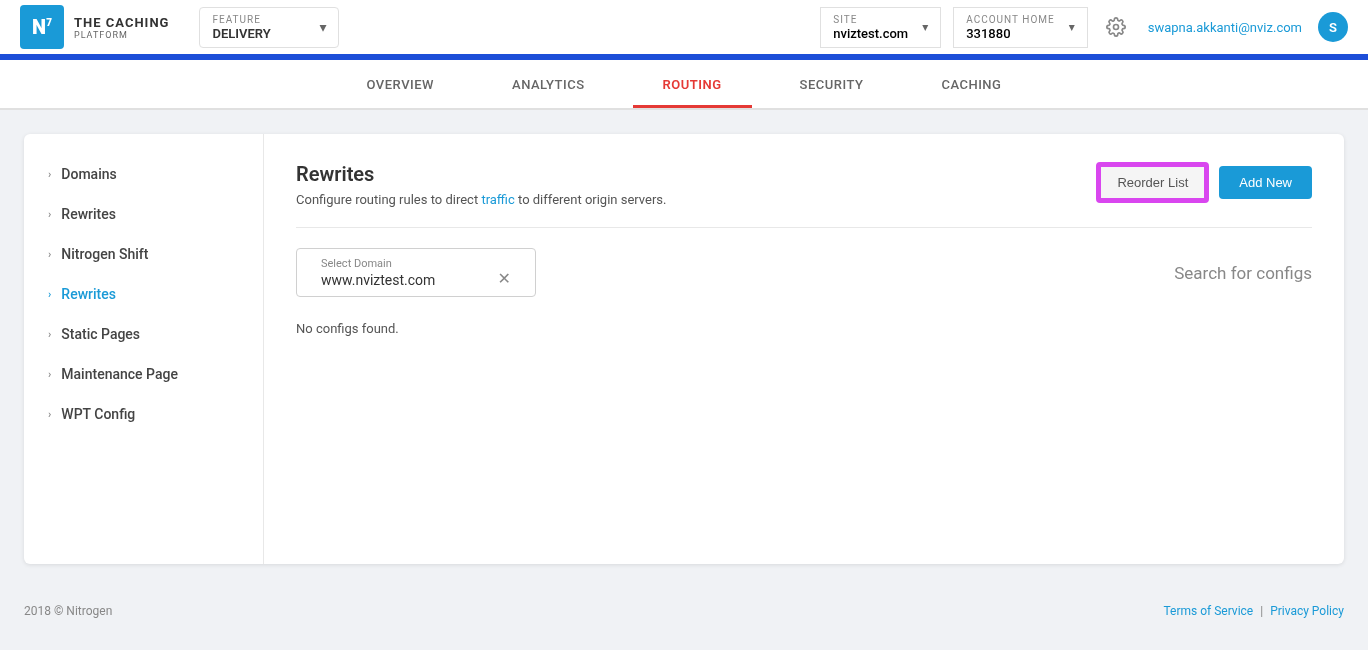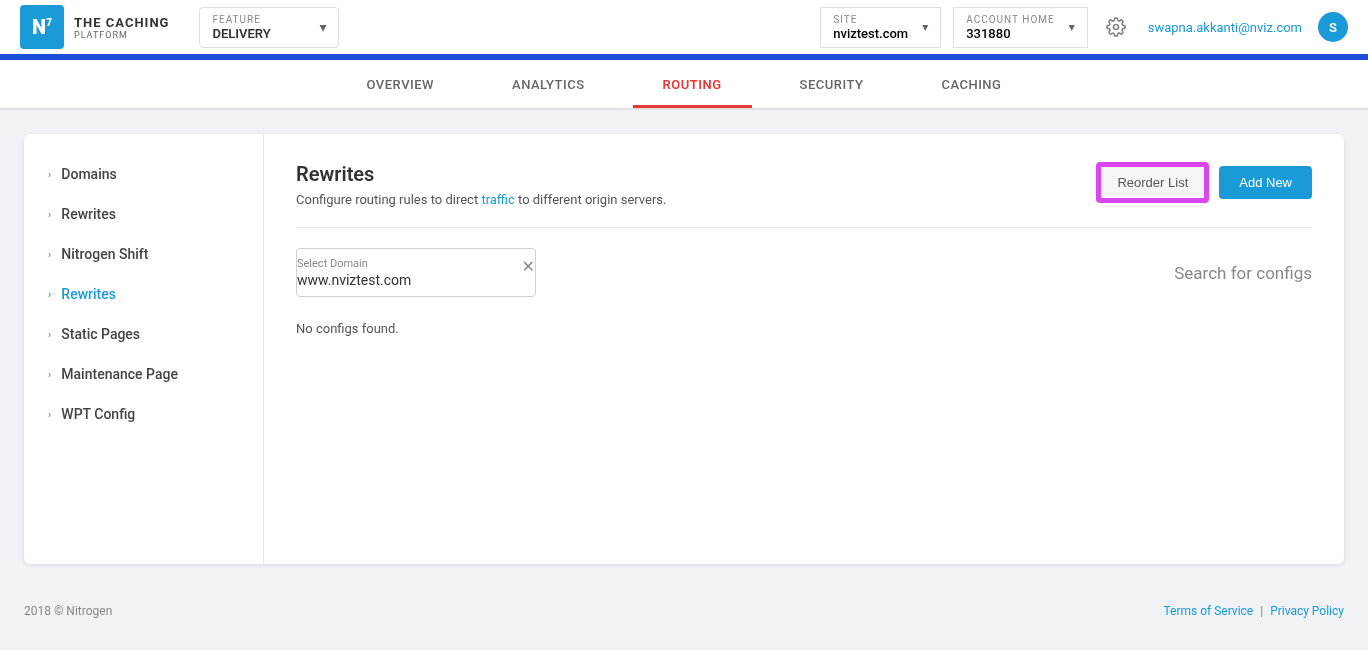--- a/index.html
+++ b/index.html
@@ -52,21 +52,21 @@
     .panel-subtitle { font-size: 13px; color: #555; }
     .panel-subtitle a { color: #1a9ad7; text-decoration: none; }
     .panel-actions { display: flex; gap: 10px; align-items: center; }
     .btn-reorder { background: #f5f5f5; border: 5px solid #d946ef; border-radius: 4px; padding: 8px 16px; font-size: 13px; color: #555; cursor: pointer; }
     .btn-add-new { background: #1a9ad7; border: none; border-radius: 4px; padding: 9px 20px; font-size: 13px; color: #fff; cursor: pointer; font-weight: 500; }
 
     .divider { border: none; border-top: 1px solid #e8e8e8; margin-bottom: 20px; }
 
     
     .domain-selector-area { display: flex; align-items: center; justify-content: space-between; margin-bottom: 24px; }
-    .domain-selector { border: 1px solid #d0d0d0; border-radius: 4px; padding: 8px 0; display: flex; align-items: flex-start; gap: 10px; min-width: 240px; background: #fff; }
+    .domain-selector { border: 1px solid #d0d0d0; border-radius: 4px; padding: 8px 24px; display: flex; align-items: flex-end; gap: 10px; min-width: 240px; background: #fff; }
     .domain-label { font-size: 11px; color: #888; display: block; margin-bottom: 2px; }
     .domain-value { font-size: 14px; color: #333; }
     .domain-clear { color: #888; cursor: pointer; font-size: 16px; margin-left: auto; }
     .search-configs { color: #888; font-size: 17px; cursor: pointer; }
 
     
     .no-configs { color: #555; font-size: 13px; margin-top: 20px; }
 
     
     .footer { display: flex; justify-content: space-between; align-items: center; padding: 16px 24px; font-size: 12px; color: #888; background: #f0f2f5; }

